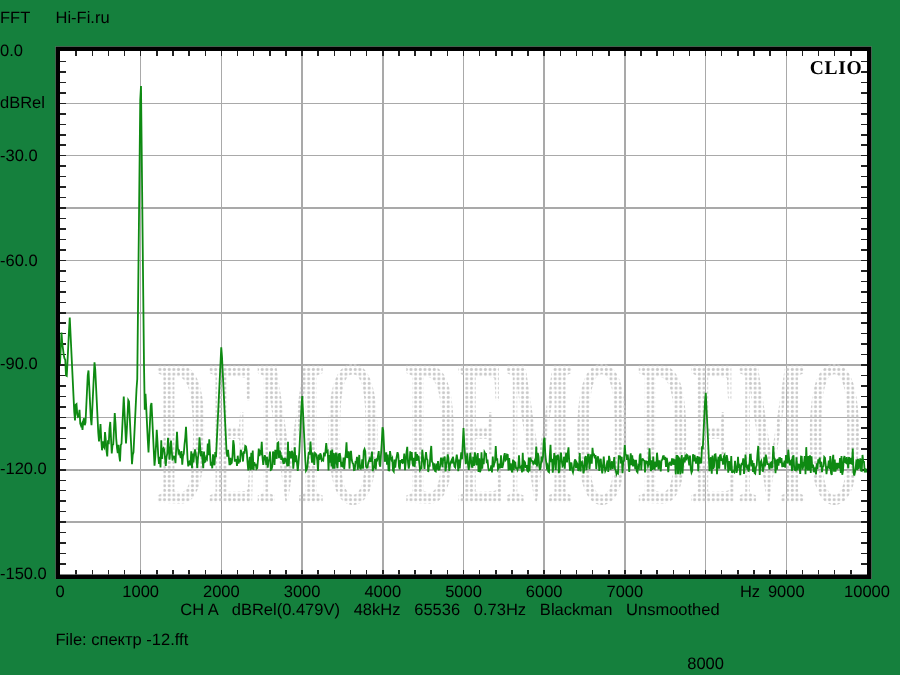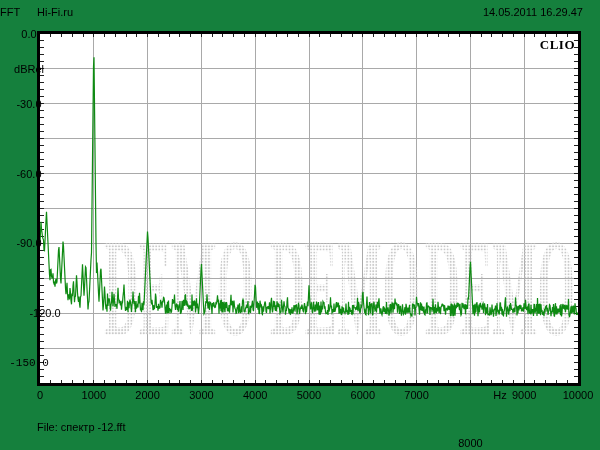--- a/index.html
+++ b/index.html
@@ -15,33 +15,32 @@
   #plot-frame{
     left:37px;top:31px;width:544px;height:355px;
     border:3px solid #000;box-sizing:border-box;background:#fff;
   }
   #plot-svg{left:40px;top:34px;}
   #clio-label{
     left:505px;top:37px;width:70px;text-align:right;
     font-family:"Liberation Serif",serif;font-weight:bold;font-size:13px;
     letter-spacing:0.5px;
   }
-  .y-tick{position:absolute;left:0;width:58px;text-align:center;height:12px;line-height:12px;}
+  .y-tick{position:absolute;left:0;width:58px;text-align:left;height:12px;line-height:12px;}
   .x-tick{position:absolute;top:389px;width:44px;text-align:center;height:12px;line-height:12px;}
   #status-line{left:0;right:0;top:401px;text-align:center;white-space:pre;}
   #file-label{left:37px;top:421px;}
 </style>
 </head>
 <body>
 
 <div id="stage">
 
   <div class="abs" id="hdr-left">Hi-Fi.ru</div>
   <div class="abs" id="hdr-center">FFT</div>
-  <div class="abs" id="hdr-right">14.05.2011 16.29.47</div>
 
   <div class="abs" id="plot-frame"></div>
 
   <svg class="abs" id="plot-svg" width="538" height="349" viewBox="0 0 538 349">
       <defs>
         <pattern id="dotpat" width="3.1" height="3.1" patternUnits="userSpaceOnUse">
           <circle cx="1.5" cy="1.5" r="1.0" fill="#C9C9C9"></circle>
         </pattern>
       </defs>
       <line x1="53.800000000000004" y1="0" x2="53.800000000000004" y2="349" stroke="#A9A9A9" stroke-width="1" shape-rendering="crispEdges"></line>
@@ -259,29 +258,30 @@
       <line x1="534" y1="328.06" x2="538" y2="328.06" stroke="#222" stroke-width="1" shape-rendering="crispEdges"></line>
       <line x1="0" y1="335.03999999999996" x2="4" y2="335.03999999999996" stroke="#222" stroke-width="1" shape-rendering="crispEdges"></line>
       <line x1="534" y1="335.03999999999996" x2="538" y2="335.03999999999996" stroke="#222" stroke-width="1" shape-rendering="crispEdges"></line>
       <line x1="0" y1="342.02" x2="4" y2="342.02" stroke="#222" stroke-width="1" shape-rendering="crispEdges"></line>
       <line x1="534" y1="342.02" x2="538" y2="342.02" stroke="#222" stroke-width="1" shape-rendering="crispEdges"></line>
       <path d="M00.0 208.7L00.5 198.2L01.0 187.7L01.5 195.0L02.0 198.6L02.5 202.7L03.0 204.9L03.5 205.8L04.0 216.3L04.5 216.6L05.0 207.3L05.5 196.8L06.0 186.4L06.5 177.7L07.0 188.2L07.5 198.7L08.0 209.2L08.5 219.6L09.0 230.1L09.5 240.6L010.0 246.3L010.5 235.8L011.0 235.4L011.5 242.1L012.0 244.0L012.5 243.6L013.0 239.2L013.5 248.4L014.0 249.7L014.5 248.6L015.0 252.6L015.5 246.8L016.0 244.9L016.5 249.5L017.0 247.7L017.5 237.3L018.0 226.8L018.5 216.3L019.0 213.0L019.5 223.4L020.0 233.9L020.5 244.4L021.0 249.4L021.5 239.0L022.0 228.5L022.5 218.0L023.0 207.6L023.5 212.4L024.0 222.9L024.5 233.4L025.0 243.8L025.5 254.3L026.0 260.2L026.5 255.0L027.0 248.7L027.5 259.2L028.0 266.2L028.5 260.3L029.0 263.6L029.5 264.4L030.0 254.0L030.5 259.1L031.0 266.6L031.5 270.3L032.0 259.5L032.5 262.2L033.0 251.8L033.5 247.3L034.0 257.8L034.5 268.3L035.0 262.8L035.5 262.3L036.0 251.9L036.5 241.4L037.0 248.4L037.5 258.8L038.0 264.6L038.5 268.0L039.0 262.6L039.5 269.8L040.0 273.6L040.5 262.8L041.0 261.8L041.5 251.3L042.0 240.9L042.5 230.4L043.0 240.8L043.5 251.2L044.0 261.7L044.5 253.8L045.0 243.3L045.5 232.8L046.0 233.7L046.5 244.1L047.0 254.6L047.5 264.0L048.0 275.5L048.5 269.1L049.0 267.5L049.5 257.1L050.0 246.6L050.5 236.1L051.0 225.7L051.5 218.7L052.0 172.2L052.5 125.6L053.0 79.1L053.5 32.6L054.0 23.3L054.5 69.8L055.0 116.3L055.5 162.9L056.0 209.4L056.5 239.1L057.0 228.6L057.5 237.9L058.0 248.4L058.5 258.8L059.0 267.7L059.5 257.4L060.0 247.0L060.5 236.5L061.0 234.7L061.5 245.1L062.0 255.6L062.5 266.1L063.0 276.5L063.5 270.9L064.0 263.0L064.5 252.5L065.0 260.5L065.5 270.0L066.0 275.3L066.5 270.5L067.0 277.7L067.5 259.5L068.0 271.9L068.5 265.6L069.0 264.8L069.5 265.8L070.0 271.2L070.5 276.6L071.0 270.8L071.5 268.3L072.0 257.9L072.5 264.5L073.0 272.4L073.5 267.0L074.0 259.7L074.5 266.6L075.0 273.0L075.5 270.3L076.0 270.3L076.5 271.3L077.0 274.8L077.5 264.3L078.0 253.8L078.5 263.9L079.0 268.0L079.5 267.0L080.0 269.2L080.5 271.3L081.0 266.7L081.5 275.8L082.0 269.9L082.5 268.6L083.0 262.4L083.5 257.9L084.0 250.5L084.5 260.9L085.0 271.4L085.5 276.9L086.0 274.0L086.5 273.5L087.0 276.2L087.5 266.8L088.0 278.1L088.5 268.3L089.0 274.3L089.5 268.5L090.0 265.6L090.5 268.4L091.0 272.8L091.5 277.9L092.0 270.9L092.5 268.0L093.0 257.5L093.5 264.9L094.0 270.2L094.5 266.7L095.0 273.1L095.5 278.1L096.0 267.1L096.5 274.0L097.0 273.6L097.5 270.9L098.0 271.8L098.5 261.7L099.0 269.4L099.5 258.9L0100.0 268.1L0100.5 276.4L0101.0 273.9L0101.5 278.2L0102.0 268.9L0102.5 273.8L0103.0 276.2L0103.5 267.3L0104.0 270.8L0104.5 260.4L0105.0 249.9L0105.5 239.4L0106.0 228.9L0106.5 218.5L0107.0 208.0L0107.5 197.5L0108.0 203.8L0108.5 214.3L0109.0 224.8L0109.5 235.2L0110.0 245.7L0110.5 256.2L0111.0 266.6L0111.5 270.5L0112.0 265.9L0112.5 270.5L0113.0 276.1L0113.5 271.2L0114.0 275.0L0114.5 274.5L0115.0 270.0L0115.5 259.5L0116.0 262.8L0116.5 273.3L0117.0 273.3L0117.5 272.0L0118.0 276.6L0118.5 269.8L0119.0 275.0L0119.5 272.2L0120.0 274.1L0120.5 265.9L0121.0 267.7L0121.5 269.2L0122.0 273.7L0122.5 266.8L0123.0 268.5L0123.5 263.3L0124.0 263.7L0124.5 266.9L0125.0 274.2L0125.5 279.6L0126.0 274.9L0126.5 270.5L0127.0 279.5L0127.5 267.9L0128.0 279.0L0128.5 266.4L0129.0 279.3L0129.5 274.2L0130.0 276.0L0130.5 275.8L0131.0 278.6L0131.5 278.1L0132.0 272.5L0132.5 265.0L0133.0 270.0L0133.5 267.3L0134.0 268.1L0134.5 260.6L0135.0 271.1L0135.5 275.9L0136.0 272.0L0136.5 269.5L0137.0 271.1L0137.5 276.1L0138.0 270.5L0138.5 277.8L0139.0 273.5L0139.5 272.3L0140.0 267.0L0140.5 279.3L0141.0 279.0L0141.5 277.0L0142.0 267.1L0142.5 268.3L0143.0 275.9L0143.5 265.9L0144.0 269.4L0144.5 271.8L0145.0 261.4L0145.5 261.0L0146.0 271.4L0146.5 266.4L0147.0 267.9L0147.5 272.6L0148.0 271.1L0148.5 272.9L0149.0 275.3L0149.5 271.3L0150.0 273.4L0150.5 272.1L0151.0 272.6L0151.5 276.9L0152.0 260.6L0152.5 276.8L0153.0 266.8L0153.5 269.1L0154.0 271.6L0154.5 266.5L0155.0 267.8L0155.5 278.5L0156.0 273.6L0156.5 264.2L0157.0 274.1L0157.5 269.6L0158.0 274.9L0158.5 280.0L0159.0 274.6L0159.5 267.8L0160.0 257.3L0160.5 246.9L0161.0 236.4L0161.5 230.1L0162.0 240.6L0162.5 251.0L0163.0 261.5L0163.5 272.0L0164.0 279.8L0164.5 278.9L0165.0 276.7L0165.5 270.3L0166.0 267.2L0166.5 269.0L0167.0 260.3L0167.5 268.7L0168.0 274.5L0168.5 267.7L0169.0 271.4L0169.5 276.0L0170.0 268.0L0170.5 268.5L0171.0 269.4L0171.5 273.1L0172.0 280.0L0172.5 269.0L0173.0 272.6L0173.5 268.2L0174.0 269.5L0174.5 273.1L0175.0 272.6L0175.5 273.0L0176.0 267.7L0176.5 270.3L0177.0 266.7L0177.5 261.4L0178.0 267.2L0178.5 266.7L0179.0 279.7L0179.5 269.3L0180.0 274.4L0180.5 266.4L0181.0 276.9L0181.5 265.7L0182.0 278.5L0182.5 268.0L0183.0 278.5L0183.5 270.9L0184.0 267.8L0184.5 275.3L0185.0 278.1L0185.5 268.3L0186.0 273.9L0186.5 268.1L0187.0 271.0L0187.5 277.2L0188.0 274.0L0188.5 277.5L0189.0 271.0L0189.5 278.8L0190.0 272.9L0190.5 268.4L0191.0 260.8L0191.5 271.3L0192.0 269.5L0192.5 266.9L0193.0 278.5L0193.5 269.5L0194.0 266.6L0194.5 272.5L0195.0 274.6L0195.5 275.3L0196.0 279.4L0196.5 279.2L0197.0 274.1L0197.5 274.4L0198.0 270.6L0198.5 279.2L0199.0 274.8L0199.5 269.3L0200.0 278.1L0200.5 278.5L0201.0 277.4L0201.5 272.2L0202.0 278.4L0202.5 266.8L0203.0 265.4L0203.5 266.8L0204.0 276.9L0204.5 277.8L0205.0 277.7L0205.5 274.5L0206.0 273.1L0206.5 271.9L0207.0 273.9L0207.5 271.1L0208.0 267.0L0208.5 280.1L0209.0 277.9L0209.5 277.5L0210.0 272.0L0210.5 278.9L0211.0 272.4L0211.5 272.8L0212.0 269.8L0212.5 266.7L0213.0 275.4L0213.5 277.2L0214.0 268.8L0214.5 261.3L0215.0 250.8L0215.5 252.9L0216.0 263.4L0216.5 273.8L0217.0 272.1L0217.5 267.6L0218.0 275.8L0218.5 269.0L0219.0 279.5L0219.5 279.6L0220.0 266.7L0220.5 270.1L0221.0 272.4L0221.5 271.5L0222.0 279.7L0222.5 280.4L0223.0 272.3L0223.5 277.8L0224.0 273.1L0224.5 270.2L0225.0 267.5L0225.5 269.1L0226.0 277.3L0226.5 278.9L0227.0 272.7L0227.5 274.6L0228.0 272.1L0228.5 274.6L0229.0 274.3L0229.5 268.3L0230.0 279.4L0230.5 274.3L0231.0 267.7L0231.5 263.9L0232.0 274.4L0232.5 278.4L0233.0 275.5L0233.5 266.9L0234.0 273.0L0234.5 267.4L0235.0 274.9L0235.5 276.8L0236.0 271.3L0236.5 277.2L0237.0 267.3L0237.5 273.2L0238.0 268.7L0238.5 273.1L0239.0 269.8L0239.5 274.4L0240.0 279.2L0240.5 278.3L0241.0 278.1L0241.5 265.8L0242.0 270.5L0242.5 274.4L0243.0 278.6L0243.5 272.2L0244.0 267.4L0244.5 271.7L0245.0 272.7L0245.5 280.7L0246.0 276.5L0246.5 276.5L0247.0 268.0L0247.5 263.3L0248.0 273.8L0248.5 274.5L0249.0 279.1L0249.5 274.9L0250.0 280.0L0250.5 280.3L0251.0 275.1L0251.5 279.1L0252.0 273.4L0252.5 279.1L0253.0 279.0L0253.5 276.1L0254.0 271.1L0254.5 272.9L0255.0 277.4L0255.5 271.1L0256.0 273.1L0256.5 270.3L0257.0 280.3L0257.5 276.8L0258.0 273.7L0258.5 268.9L0259.0 272.4L0259.5 280.0L0260.0 276.3L0260.5 274.2L0261.0 273.0L0261.5 274.9L0262.0 270.5L0262.5 273.9L0263.0 277.0L0263.5 277.6L0264.0 272.6L0264.5 269.0L0265.0 272.6L0265.5 280.1L0266.0 272.3L0266.5 278.2L0267.0 272.6L0267.5 267.5L0268.0 272.2L0268.5 261.8L0269.0 251.3L0269.5 261.8L0270.0 269.0L0270.5 275.4L0271.0 273.2L0271.5 268.2L0272.0 275.8L0272.5 279.2L0273.0 275.1L0273.5 267.9L0274.0 272.4L0274.5 277.1L0275.0 277.2L0275.5 270.5L0276.0 276.7L0276.5 267.6L0277.0 269.4L0277.5 276.2L0278.0 274.8L0278.5 268.1L0279.0 280.6L0279.5 271.5L0280.0 280.8L0280.5 279.3L0281.0 267.5L0281.5 278.5L0282.0 271.7L0282.5 275.5L0283.0 267.4L0283.5 268.4L0284.0 268.5L0284.5 274.8L0285.0 272.4L0285.5 278.0L0286.0 279.6L0286.5 279.4L0287.0 279.1L0287.5 276.2L0288.0 280.9L0288.5 270.3L0289.0 277.6L0289.5 275.2L0290.0 273.8L0290.5 263.3L0291.0 273.0L0291.5 271.6L0292.0 278.9L0292.5 278.0L0293.0 275.1L0293.5 278.2L0294.0 269.6L0294.5 277.3L0295.0 277.4L0295.5 275.3L0296.0 270.2L0296.5 268.1L0297.0 272.8L0297.5 272.2L0298.0 269.0L0298.5 269.2L0299.0 279.6L0299.5 271.3L0300.0 279.3L0300.5 274.9L0301.0 279.6L0301.5 281.0L0302.0 272.3L0302.5 279.4L0303.0 273.9L0303.5 274.4L0304.0 278.1L0304.5 278.1L0305.0 279.3L0305.5 277.2L0306.0 269.5L0306.5 277.9L0307.0 277.9L0307.5 277.0L0308.0 281.0L0308.5 267.8L0309.0 280.3L0309.5 273.6L0310.0 274.2L0310.5 277.9L0311.0 276.0L0311.5 279.9L0312.0 280.3L0312.5 271.0L0313.0 280.3L0313.5 271.0L0314.0 272.5L0314.5 273.3L0315.0 273.5L0315.5 275.2L0316.0 274.4L0316.5 273.1L0317.0 275.8L0317.5 263.7L0318.0 277.0L0318.5 268.0L0319.0 270.1L0319.5 277.1L0320.0 279.3L0320.5 276.6L0321.0 271.6L0321.5 272.7L0322.0 270.4L0322.5 259.9L0323.0 257.8L0323.5 268.3L0324.0 273.3L0324.5 277.5L0325.0 276.3L0325.5 280.4L0326.0 280.8L0326.5 270.6L0327.0 262.6L0327.5 274.0L0328.0 271.9L0328.5 281.1L0329.0 275.6L0329.5 268.1L0330.0 272.2L0330.5 279.5L0331.0 269.5L0331.5 272.5L0332.0 269.1L0332.5 281.4L0333.0 279.7L0333.5 270.6L0334.0 267.7L0334.5 273.4L0335.0 276.8L0335.5 276.1L0336.0 270.5L0336.5 278.4L0337.0 270.7L0337.5 267.8L0338.0 274.3L0338.5 268.4L0339.0 264.2L0339.5 273.7L0340.0 279.8L0340.5 274.8L0341.0 274.9L0341.5 279.4L0342.0 280.9L0342.5 278.3L0343.0 273.7L0343.5 272.2L0344.0 278.1L0344.5 274.4L0345.0 275.3L0345.5 279.9L0346.0 278.6L0346.5 268.0L0347.0 280.3L0347.5 274.6L0348.0 273.9L0348.5 276.2L0349.0 281.6L0349.5 278.8L0350.0 271.1L0350.5 270.0L0351.0 279.4L0351.5 274.2L0352.0 269.1L0352.5 269.1L0353.0 278.8L0353.5 273.0L0354.0 268.9L0354.5 275.1L0355.0 264.6L0355.5 269.9L0356.0 268.4L0356.5 271.5L0357.0 269.4L0357.5 278.7L0358.0 273.2L0358.5 270.2L0359.0 271.9L0359.5 279.9L0360.0 273.9L0360.5 271.8L0361.0 277.9L0361.5 281.6L0362.0 276.8L0362.5 270.4L0363.0 277.1L0363.5 280.1L0364.0 279.0L0364.5 275.7L0365.0 273.0L0365.5 280.6L0366.0 269.9L0366.5 272.5L0367.0 279.2L0367.5 276.5L0368.0 273.5L0368.5 278.6L0369.0 275.8L0369.5 270.7L0370.0 278.7L0370.5 279.5L0371.0 282.0L0371.5 280.9L0372.0 281.5L0372.5 270.1L0373.0 270.1L0373.5 270.3L0374.0 274.9L0374.5 270.5L0375.0 281.5L0375.5 273.8L0376.0 273.2L0376.5 262.7L0377.0 269.0L0377.5 269.3L0378.0 272.5L0378.5 269.1L0379.0 274.7L0379.5 280.7L0380.0 272.7L0380.5 268.2L0381.0 276.1L0381.5 269.6L0382.0 276.9L0382.5 272.8L0383.0 273.4L0383.5 278.8L0384.0 272.5L0384.5 280.2L0385.0 280.8L0385.5 276.7L0386.0 277.7L0386.5 269.7L0387.0 268.4L0387.5 279.4L0388.0 272.3L0388.5 272.0L0389.0 272.8L0389.5 273.2L0390.0 281.0L0390.5 273.0L0391.0 274.5L0391.5 274.1L0392.0 276.7L0392.5 275.2L0393.0 264.9L0393.5 275.6L0394.0 280.1L0394.5 272.8L0395.0 279.3L0395.5 270.3L0396.0 278.0L0396.5 278.5L0397.0 273.8L0397.5 277.5L0398.0 267.8L0398.5 273.2L0399.0 278.9L0399.5 272.9L0400.0 275.1L0400.5 280.3L0401.0 272.9L0401.5 272.6L0402.0 270.2L0402.5 270.1L0403.0 272.5L0403.5 270.6L0404.0 277.3L0404.5 271.2L0405.0 274.1L0405.5 280.8L0406.0 275.8L0406.5 274.3L0407.0 274.2L0407.5 276.5L0408.0 271.6L0408.5 275.7L0409.0 271.8L0409.5 276.0L0410.0 272.2L0410.5 282.3L0411.0 270.0L0411.5 270.0L0412.0 282.1L0412.5 271.2L0413.0 271.9L0413.5 282.3L0414.0 275.1L0414.5 269.4L0415.0 281.7L0415.5 274.3L0416.0 270.9L0416.5 274.2L0417.0 269.1L0417.5 273.0L0418.0 269.3L0418.5 269.8L0419.0 272.4L0419.5 276.2L0420.0 269.7L0420.5 278.5L0421.0 281.1L0421.5 279.9L0422.0 268.8L0422.5 273.6L0423.0 269.3L0423.5 271.9L0424.0 275.1L0424.5 272.3L0425.0 270.1L0425.5 280.2L0426.0 270.5L0426.5 275.1L0427.0 271.0L0427.5 275.0L0428.0 263.5L0428.5 265.5L0429.0 255.0L0429.5 244.5L0430.0 234.1L0430.5 227.8L0431.0 238.3L0431.5 248.7L0432.0 259.2L0432.5 269.7L0433.0 280.1L0433.5 272.5L0434.0 270.8L0434.5 281.8L0435.0 269.7L0435.5 278.4L0436.0 277.3L0436.5 269.0L0437.0 268.8L0437.5 273.6L0438.0 282.1L0438.5 273.7L0439.0 270.5L0439.5 278.5L0440.0 269.6L0440.5 269.4L0441.0 273.3L0441.5 271.5L0442.0 275.8L0442.5 270.4L0443.0 269.4L0443.5 279.0L0444.0 272.5L0444.5 269.4L0445.0 272.2L0445.5 281.1L0446.0 273.4L0446.5 275.9L0447.0 279.7L0447.5 270.1L0448.0 281.2L0448.5 280.1L0449.0 280.3L0449.5 280.8L0450.0 273.2L0450.5 277.2L0451.0 281.2L0451.5 279.2L0452.0 270.5L0452.5 278.0L0453.0 276.9L0453.5 282.8L0454.0 277.0L0454.5 275.2L0455.0 275.3L0455.5 271.5L0456.0 282.0L0456.5 277.6L0457.0 269.0L0457.5 276.5L0458.0 277.9L0458.5 276.9L0459.0 280.5L0459.5 278.6L0460.0 269.1L0460.5 269.0L0461.0 276.9L0461.5 272.8L0462.0 280.6L0462.5 274.7L0463.0 281.2L0463.5 281.7L0464.0 277.4L0464.5 276.1L0465.0 268.3L0465.5 263.3L0466.0 273.8L0466.5 282.6L0467.0 274.4L0467.5 273.3L0468.0 275.6L0468.5 280.5L0469.0 278.5L0469.5 270.9L0470.0 276.9L0470.5 269.1L0471.0 271.5L0471.5 275.4L0472.0 275.3L0472.5 275.7L0473.0 279.0L0473.5 275.0L0474.0 274.5L0474.5 278.2L0475.0 276.7L0475.5 263.4L0476.0 271.2L0476.5 271.9L0477.0 281.5L0477.5 272.4L0478.0 279.1L0478.5 271.9L0479.0 276.4L0479.5 271.4L0480.0 271.3L0480.5 274.8L0481.0 271.4L0481.5 277.4L0482.0 274.4L0482.5 277.2L0483.0 273.0L0483.5 277.8L0484.0 269.4L0484.5 271.5L0485.0 274.9L0485.5 265.8L0486.0 271.2L0486.5 276.2L0487.0 273.8L0487.5 273.1L0488.0 279.9L0488.5 270.6L0489.0 269.5L0489.5 278.8L0490.0 279.4L0490.5 279.6L0491.0 270.8L0491.5 279.5L0492.0 277.3L0492.5 275.2L0493.0 278.0L0493.5 281.9L0494.0 270.4L0494.5 270.5L0495.0 279.1L0495.5 276.8L0496.0 274.5L0496.5 270.0L0497.0 282.1L0497.5 264.1L0498.0 276.5L0498.5 279.6L0499.0 270.1L0499.5 279.7L0500.0 269.5L0500.5 281.3L0501.0 270.2L0501.5 278.1L0502.0 275.8L0502.5 280.8L0503.0 279.4L0503.5 277.6L0504.0 282.3L0504.5 274.8L0505.0 278.7L0505.5 272.2L0506.0 273.4L0506.5 271.1L0507.0 277.3L0507.5 273.8L0508.0 280.8L0508.5 277.3L0509.0 276.8L0509.5 270.7L0510.0 271.3L0510.5 276.3L0511.0 282.1L0511.5 277.4L0512.0 277.5L0512.5 273.1L0513.0 278.8L0513.5 270.1L0514.0 281.4L0514.5 282.6L0515.0 272.8L0515.5 269.2L0516.0 280.4L0516.5 272.4L0517.0 280.5L0517.5 274.6L0518.0 278.9L0518.5 274.6L0519.0 277.1L0519.5 278.3L0520.0 271.3L0520.5 281.3L0521.0 270.0L0521.5 282.5L0522.0 279.8L0522.5 271.8L0523.0 270.0L0523.5 274.2L0524.0 274.6L0524.5 270.8L0525.0 274.8L0525.5 278.2L0526.0 270.7L0526.5 275.4L0527.0 271.3L0527.5 274.8L0528.0 275.3L0528.5 265.1L0529.0 280.9L0529.5 283.1L0530.0 280.7L0530.5 277.2L0531.0 272.3L0531.5 279.4L0532.0 271.8L0532.5 278.6L0533.0 275.0L0533.5 271.6L0534.0 279.7L0534.5 279.9L0535.0 269.3L0535.5 273.8L0536.0 273.9L0536.5 281.0L0537.0 278.4L0537.5 280.3L0538.0 280.8" fill="none" stroke="#0E8A12" stroke-width="1.2"></path>
     </svg>
 
   <div class="abs" id="clio-label">CLIO</div>
 
+  <div class="abs" id="status-line">CH A   dBRel(0.479V)   48kHz   65536   0.73Hz   Blackman   Unsmoothed</div>
   <div class="abs" id="file-label">File: спектр -12.fft</div>
 
 <div class="y-tick" style="top: 28px;">0.0</div>
     <div class="y-tick" style="top: 62.9px;">dBRel</div>
     <div class="y-tick" style="top: 97.8px;">-30.0</div>
     <div class="y-tick" style="top: 167.6px;">-60.0</div>
     <div class="y-tick" style="top: 237.4px;">-90.0</div>
-    <div class="y-tick" style="top: 307.2px; padding-left: 16px;">-120.0</div>
-    <div class="y-tick" style="top: 357px; font-family: Liberation Mono, monospace;">-150.0</div>
+    <div class="y-tick" style="top: 307.2px;">-120.0</div>
+    <div class="y-tick" style="top: 377px;">-150.0</div>
     <div class="x-tick" style="left: 18px;">0</div>
     <div class="x-tick" style="left: 71.8px;">1000</div>
     <div class="x-tick" style="left: 125.6px;">2000</div>
     <div class="x-tick" style="left: 179.4px;">3000</div>
     <div class="x-tick" style="left: 233.2px;">4000</div>
     <div class="x-tick" style="left: 287px;">5000</div>
     <div class="x-tick" style="left: 340.8px;">6000</div>
     <div class="x-tick" style="left: 394.6px;">7000</div>
     <div class="x-tick" style="left: 448.4px; margin-top: 48px;">8000</div>
     <div class="x-tick" style="left: 477.99px;">Hz</div>

